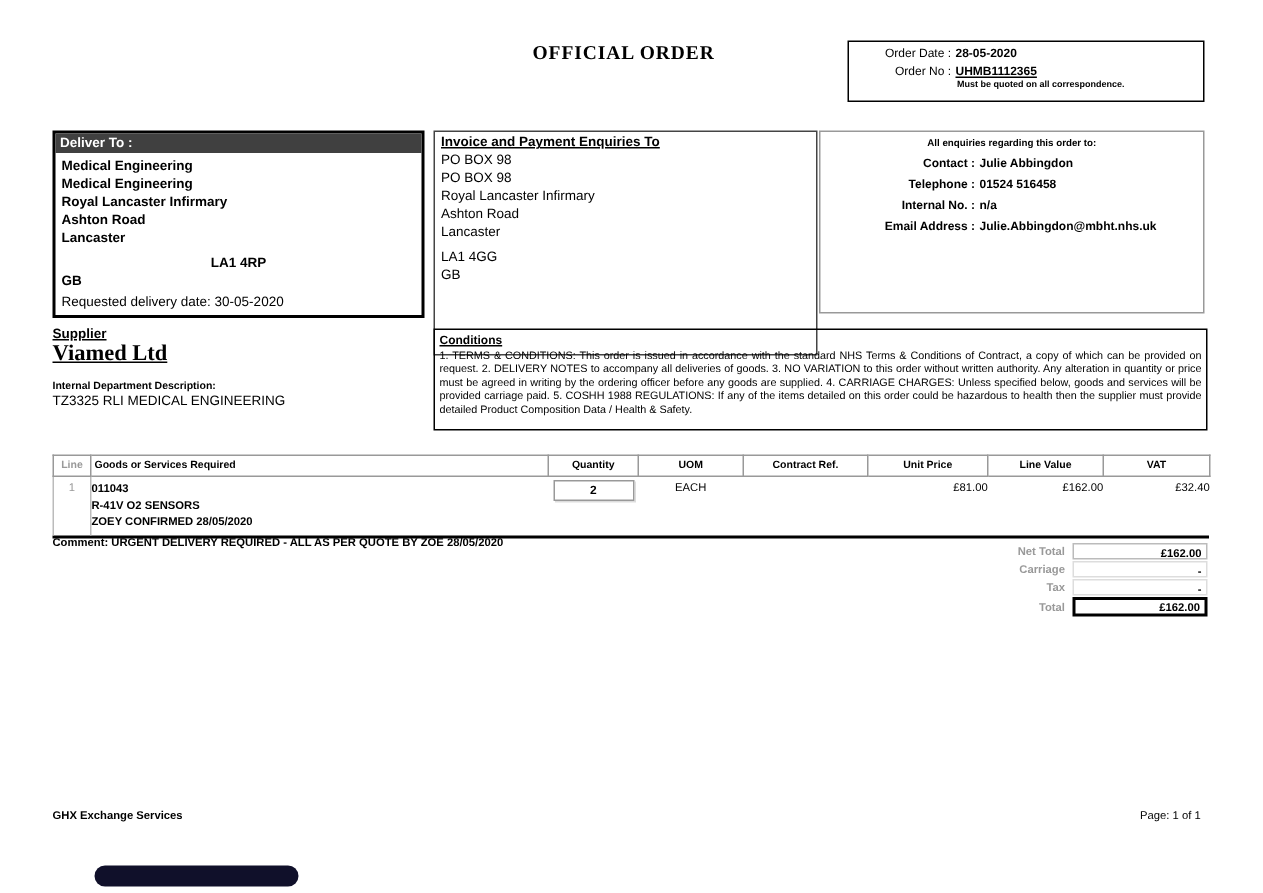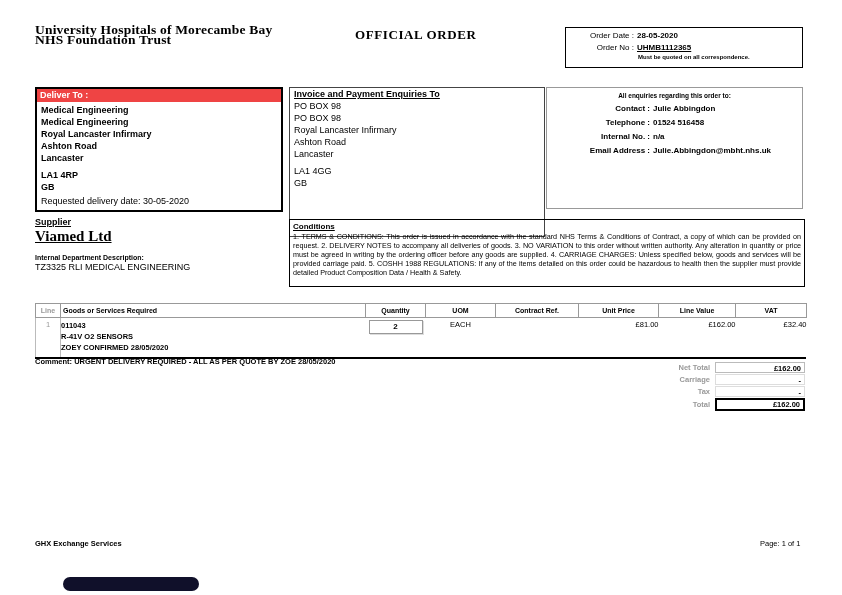--- a/index.html
+++ b/index.html
@@ -27,23 +27,23 @@
   .order-label { width:68px; text-align:right; }
   .order-value { margin-left:3px; font-weight:bold; }
   .order-no-value { text-decoration:underline; }
   .order-note { font-weight:bold; font-size:6px; margin-top:2px; margin-left:72px; }
 
   
   .deliver-box {
     position:absolute; left:35px; top:87px; width:248px; height:125px;
     border:2px solid #000; box-sizing:border-box;
   }
-  .deliver-title { background:#ef4444; color:#fff; font-weight:bold; font-size:9px; padding:1px 3px 2px 3px; }
+  .deliver-title { background:#404040; color:#fff; font-weight:bold; font-size:9px; padding:1px 3px 2px 3px; }
   .deliver-lines { padding:2px 4px; font-weight:bold; font-size:9px; line-height:12px; }
-  .deliver-gap { margin-top:5px; }
+  .deliver-gap { margin-top:5px;text-align:center; }
   .req-date { font-weight:normal; font-size:9px; margin-top:2px; }
 
   
   .invoice-box {
     position:absolute; left:289px; top:87px; width:256px; height:150px;
     border:1px solid #444; box-sizing:border-box; padding:1px 4px;
   }
   .invoice-title { font-weight:bold; font-size:9px; text-decoration:underline; }
   .invoice-lines { font-size:9px; line-height:12px; margin-top:1px; }
   .invoice-gap { margin-top:5px; }
@@ -119,24 +119,20 @@
   .bottom-pill {
     position:absolute; left:63px; top:577px; width:136px; height:14px;
     background:#10102a; border-radius:7px;
   }
 </style>
 </head>
 <body>
 
 <div class="page">
 
-  <div class="trust-name">
-    <div>University Hospitals of Morecambe Bay</div>
-    <div>NHS Foundation Trust</div>
-  </div>
   <div class="doc-title">OFFICIAL ORDER</div>
 
   <div class="order-box">
     <div class="order-row">
       <span class="order-label">Order Date :</span>
       <span class="order-value">28-05-2020</span>
     </div>
     <div class="order-row">
       <span class="order-label">Order No :</span>
       <span class="order-value order-no-value">UHMB1112365</span>

